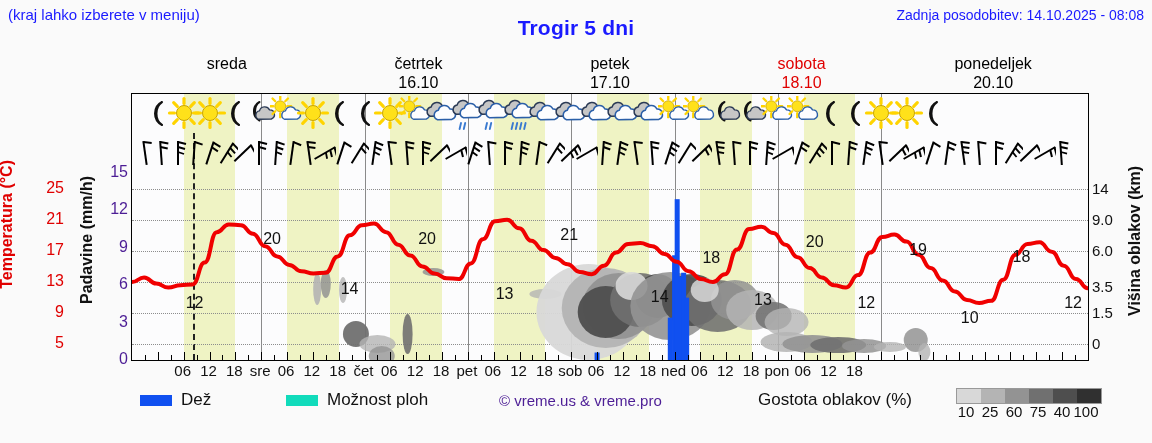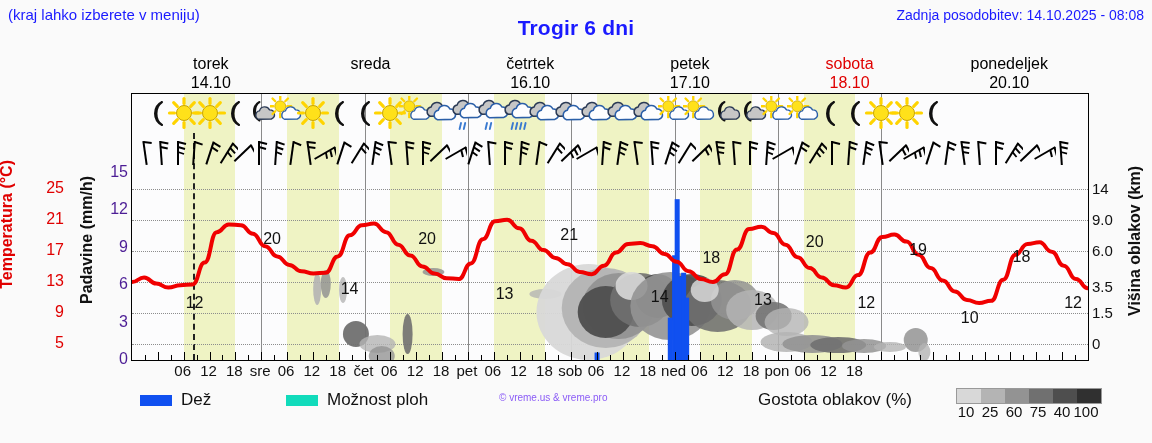--- a/index.html
+++ b/index.html
@@ -53,40 +53,36 @@
   #cloud-axis-title{left:1126px;top:166px;}
   
   #xlabels{left:131px;top:362px;width:958px;height:20px;}
   .xlab{position:absolute;font-size:15px;color:#111;transform:translateX(-50%);white-space:nowrap;}
   
   #legend{left:131px;top:386px;width:1010px;height:40px;}
   .lg-swatch{display:inline-block;width:32px;height:11px;vertical-align:middle;}
   .lg-text{display:inline-block;font-size:17px;color:#111;vertical-align:middle;margin-left:9px;}
   #lg-rain{position:absolute;left:9px;top:4px;text-align:right;}
   #lg-showers{position:absolute;left:155px;top:4px;}
-  #copyright{position:absolute;left:368px;top:6px;font-size:10px;color:#8b5cf6;}
+  #copyright{position:absolute;left:368px;top:6px;font-size:15px;color:#4c1d95;}
   #lg-cloud{position:absolute;left:627px;top:0px;}
   #lg-cloud-title{font-size:17px;color:#111;position:absolute;left:0;top:4px;white-space:nowrap;}
   #cloudramp{position:absolute;left:198px;top:2px;height:14px;display:flex;border:1px solid #999;}
   .ramp-cell{width:24px;height:14px;}
   #cloudramp-labels{position:absolute;left:190px;top:17px;width:180px;height:18px;}
   .ramp-lab{position:absolute;font-size:15px;color:#111;transform:translateX(-50%);}
 </style>
 </head>
 <body>
 
 <div class="abs" id="loc-note">(kraj lahko izberete v meniju)</div>
-<div class="abs" id="page-title">Trogir 6 dni</div>
+<div class="abs" id="page-title">Trogir 5 dni</div>
 <div class="abs" id="update-note">Zadnja posodobitev: 14.10.2025 - 08:08</div>
 
 <div class="abs" id="day-strip">
-    <div class="day-head">
-      <span class="dname">torek</span>
-      <span class="ddate">14.10</span>
-    </div>
     <div class="day-head">
       <span class="dname">sreda</span>
     </div>
     <div class="day-head">
       <span class="dname">četrtek</span>
       <span class="ddate">16.10</span>
     </div>
     <div class="day-head">
       <span class="dname">petek</span>
       <span class="ddate">17.10</span>

